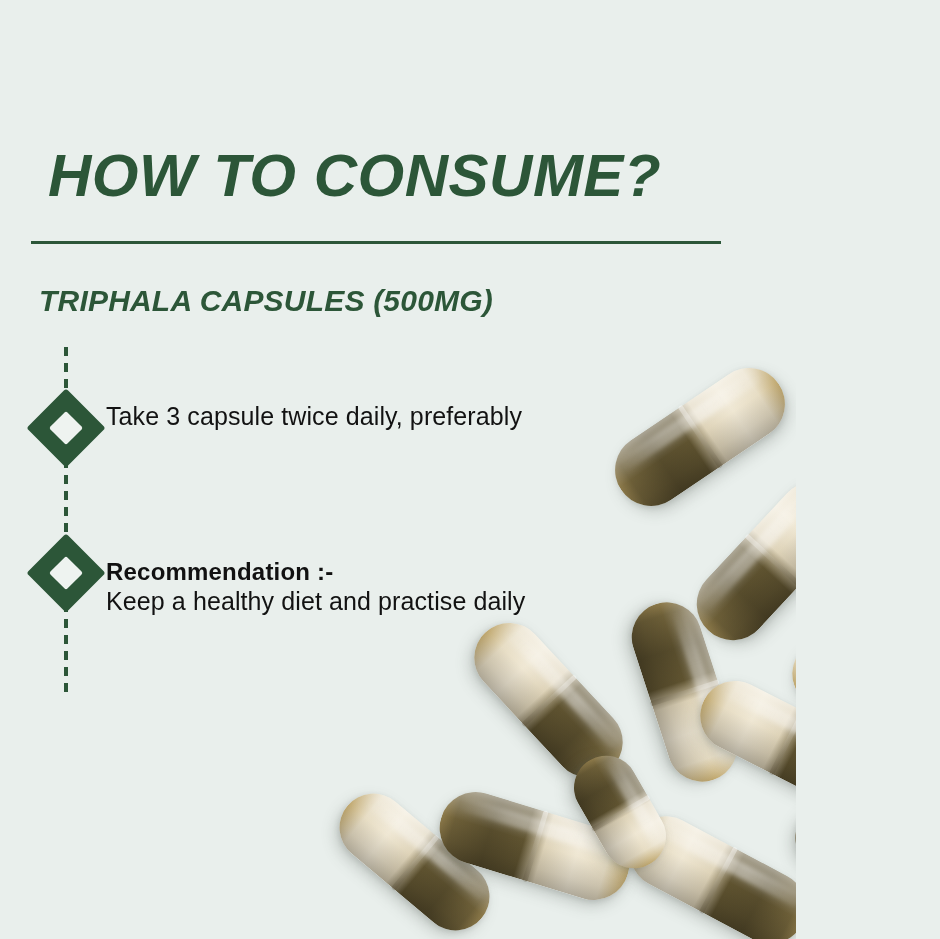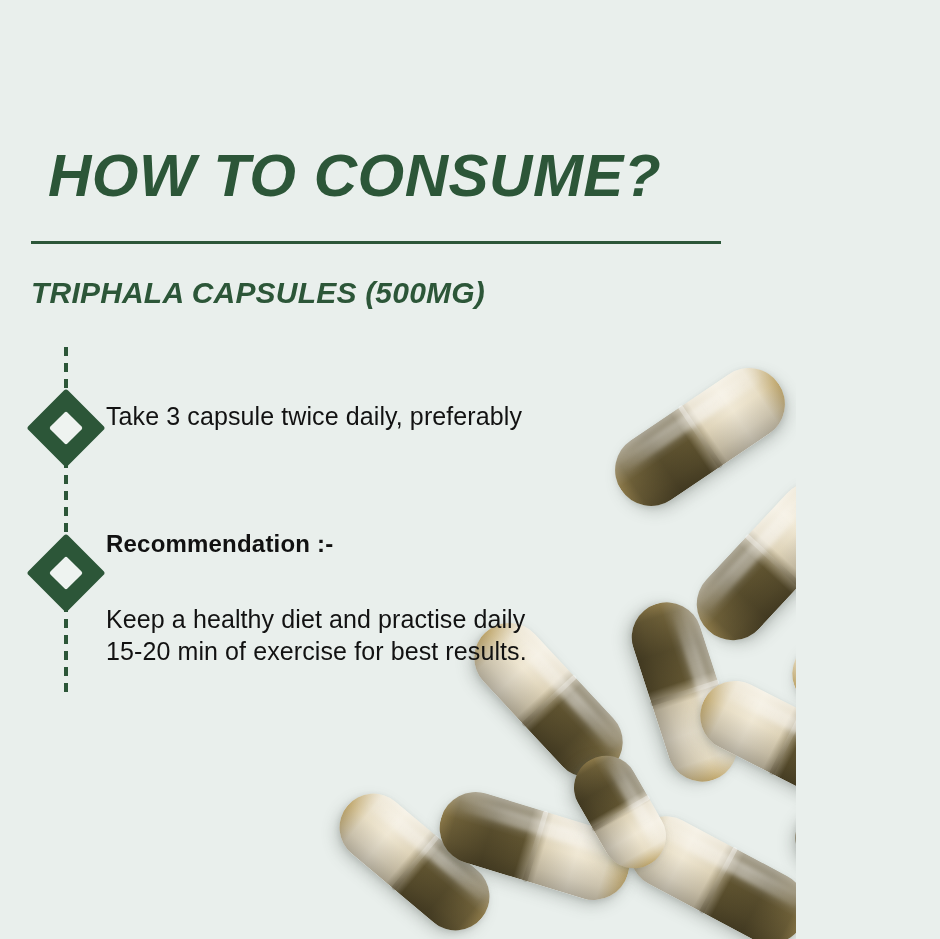--- a/index.html
+++ b/index.html
@@ -127,21 +127,21 @@
     top: 241px;
     width: 690px;
     height: 3px;
     background: #2c5638;
   }
 
   .subtitle {
     position: absolute;
     left: 31px;
     top: 278px;
-    margin: 0;
+    margin: 8px;
     font-size: 30px;
     line-height: 1;
     font-weight: 700;
     font-style: italic;
     letter-spacing: 0.2px;
     color: #2c5638;
     white-space: nowrap;
   }
 
   
@@ -184,28 +184,28 @@
     left: 106px;
     font-size: 25px;
     line-height: 1.28;
     color: #121212;
     letter-spacing: 0.1px;
   }
   .step-1-body { top: 400px; }
   .step-2-head {
     position: absolute;
     left: 106px;
-    top: 530px;
+    top: 558px;
     font-size: 24px;
     line-height: 1.2;
     font-weight: 700;
     color: #111111;
     letter-spacing: 0.2px;
   }
-  .step-2-body { top: 603px; }
+  .step-2-body { top: 585px; }
   .step-body .line { display: block; white-space: nowrap; }
 </style>
 </head>
 <body>
 
 <div class="poster">
 
   <div class="capsule-layer">
       <div class="capsule" style="width: 190px; height: 72px; left: 605px; top: 401px; transform: rotate(-34deg);"></div>
       <div class="capsule flip" style="width: 185px; height: 72px; left: 773.5px; top: 434px; transform: rotate(-62deg);"></div>
@@ -241,17 +241,16 @@
     </div>
 
     <div class="diamond diamond-2">
       <span class="inner"></span>
     </div>
 
     <div class="step-2-head">Recommendation :-</div>
 
     <div class="step-body step-2-body">
       <span class="line">Keep a healthy diet and practise daily</span>
-      <span class="line">15-20 min of exercise for best results.</span>
     </div>
 
   </div>
 </div>
 
 </body></html>

